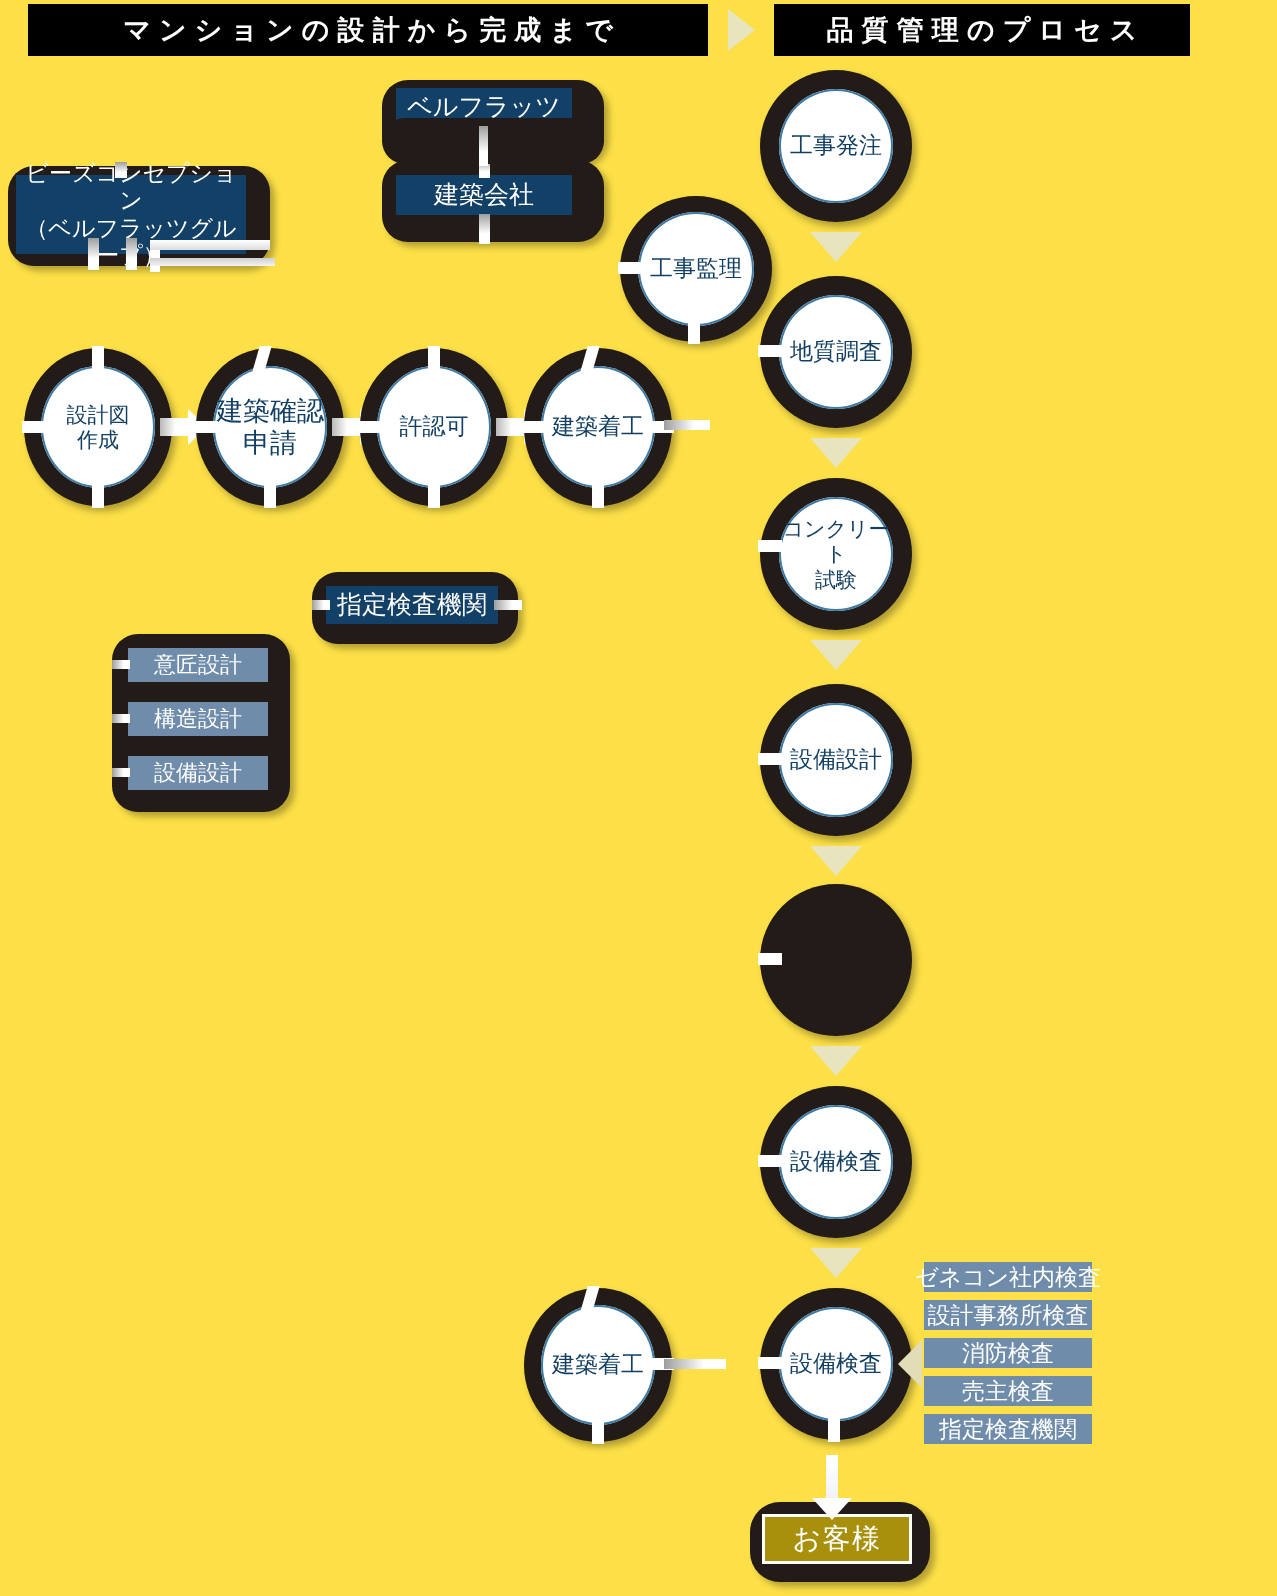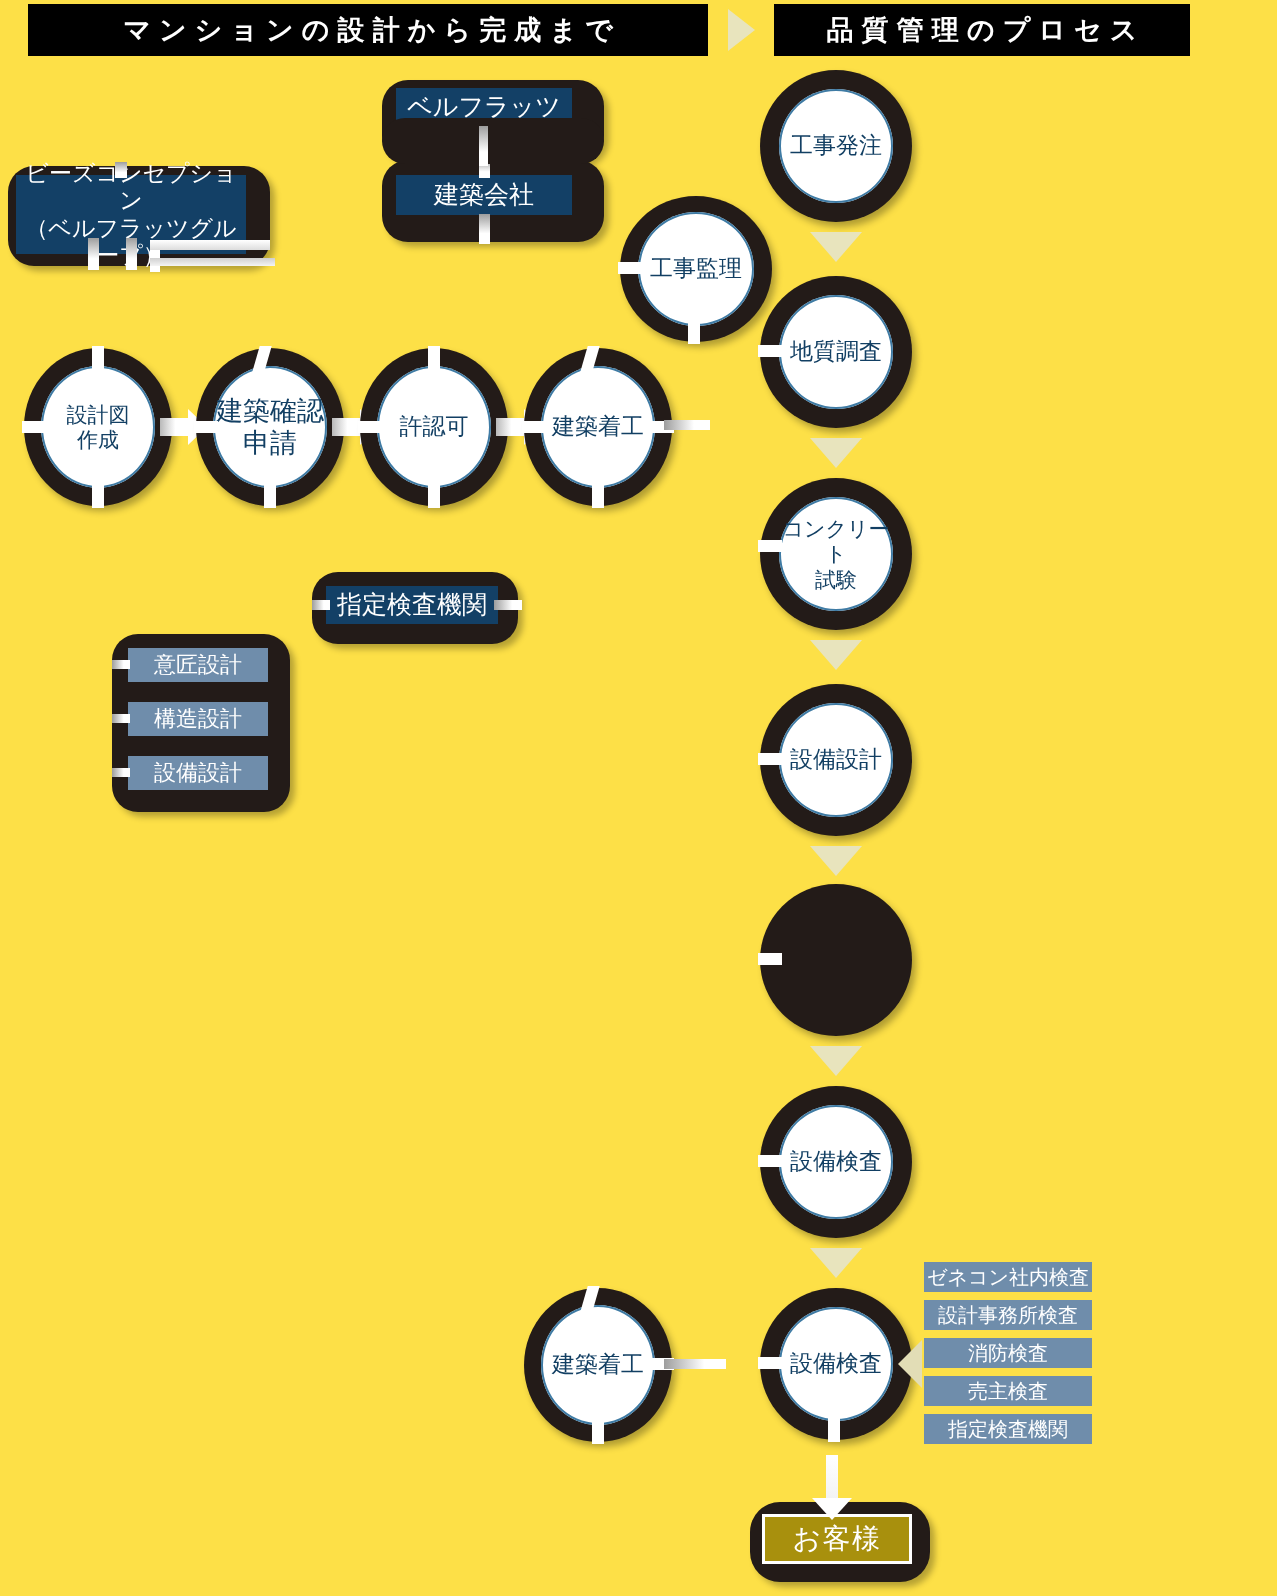--- a/index.html
+++ b/index.html
@@ -66,21 +66,21 @@
     position:absolute;
     background:#6f8dab;
     color:#ffffff;
     display:flex;
     align-items:center;
     justify-content:center;
     font-size:22px;
     font-weight:500;
     white-space:nowrap;
   }
-  .graybox.tight{font-size:20px;}
+  .graybox.tight{font-size:23px;}
 
   
   .goldbox{
     position:absolute;
     background:#a8900d;
     color:#ffffff;
     display:flex;
     align-items:center;
     justify-content:center;
     font-size:28px;

